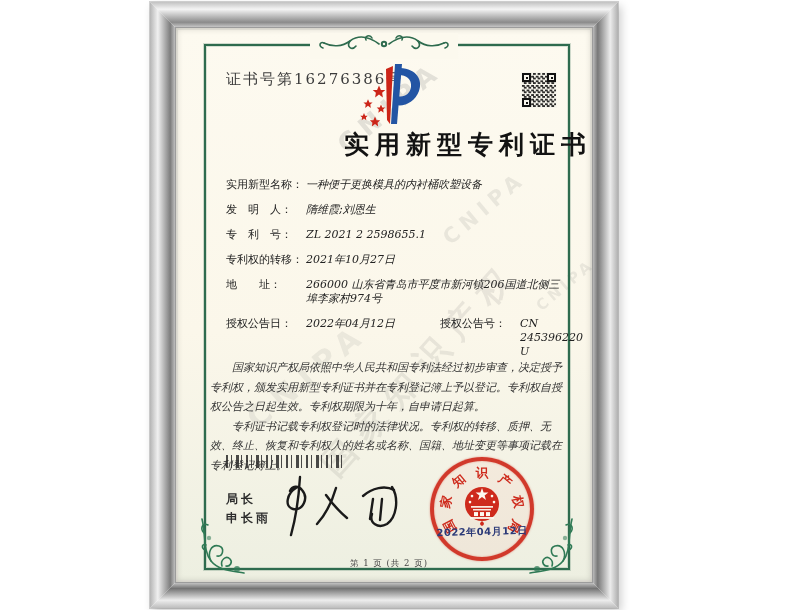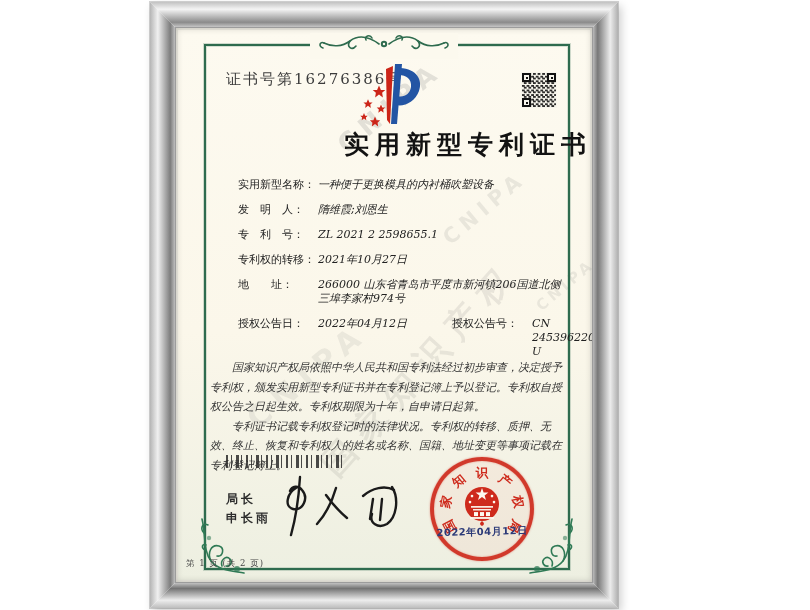--- a/index.html
+++ b/index.html
@@ -58,21 +58,21 @@
   .fp::after{content:"";position:absolute;inset:1.5px;background:#111;}
   .fp-tl{left:1px;top:1px;} .fp-tr{right:1px;top:1px;} .fp-bl{left:1px;bottom:1px;}
   .title{
     position:absolute;left:0;right:0;top:100px;text-align:right;
     font-size:25px;font-weight:bold;letter-spacing:6px;color:#121212;
     text-indent:14px;
   }
   
   .fields{position:absolute;left:50px;right:28px;top:150px;font-size:11px;color:#222;}
   .frow{display:flex;margin-bottom:11px;line-height:14px;}
-  .flabel{flex:0 0 80px;white-space:nowrap;margin-left:12px;}
+  .flabel{flex:0 0 80px;white-space:nowrap;}
   .fvalue{flex:1;font-style:italic;}
   .frow-split .fvalue1{flex:0 0 112px;}
   .frow-split .flabel2{flex:0 0 80px;margin-left:22px;white-space:nowrap;}
   
   .paras{position:absolute;left:34px;right:26px;top:330px;
     font-size:11px;font-style:italic;line-height:1.78;color:#333;}
   .paras p{margin:0;text-indent:2em;}
   
   .barcode{position:absolute;left:50px;top:427px;width:120px;height:13px;opacity:.85;
     background:repeating-linear-gradient(90deg,
@@ -85,21 +85,21 @@
   .signature{position:absolute;left:92px;top:444px;}
   .seal{position:absolute;left:254px;top:429px;width:96px;height:96px;border-radius:50%;
     border:4px solid rgba(206,42,28,.92);background:rgba(255,70,50,.05);
     box-shadow:0 0 2px rgba(206,42,28,.5), inset 0 0 2px rgba(206,42,28,.45);}
   .seal-ch{position:absolute;left:50%;top:50%;
     font:bold 12.5px "DejaVu Sans","Liberation Sans",sans-serif;color:#ce2a1c;}
   .emblem{position:absolute;left:50%;top:50%;transform:translate(-50%,-54%);}
   .seal-date{position:absolute;left:-14px;right:-14px;top:64px;text-align:center;
     font:bold 10px "DejaVu Sans","Liberation Sans",sans-serif;color:#2c3a78;
     transform:rotate(-1.5deg);letter-spacing:.5px;}
-  .page-info{position:absolute;left:0;right:0;top:530px;
+  .page-info{position:absolute;left:0;right:0;top:530px;text-align:center;
     font-size:8.5px;letter-spacing:1px;color:#444;text-indent:10px;}
   
   .orn-top{position:absolute;left:50%;top:5px;transform:translateX(-50%);background:#fcf9ee;padding:0 4px;}
   .orn-bl{position:absolute;left:20px;bottom:3px;}
   .orn-br{position:absolute;right:14px;bottom:3px;transform:scaleX(-1);}
 </style>
 </head>
 <body>
 
 <div class="photo">

